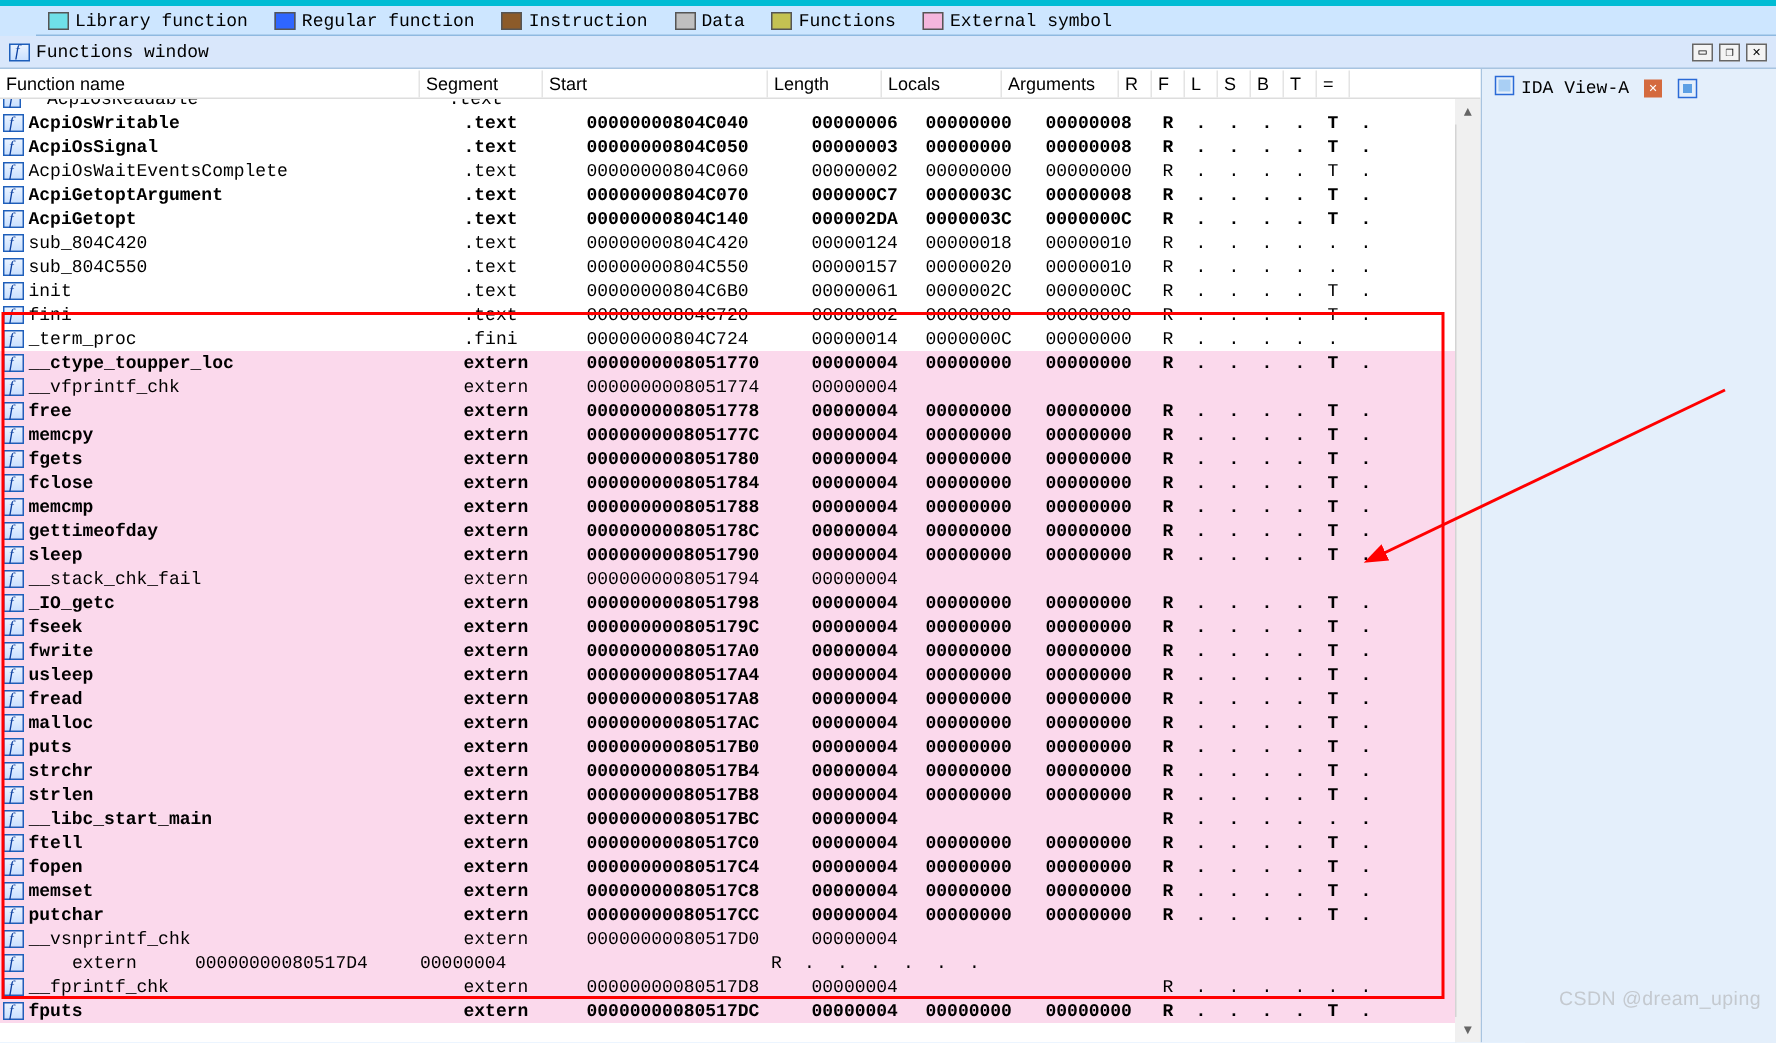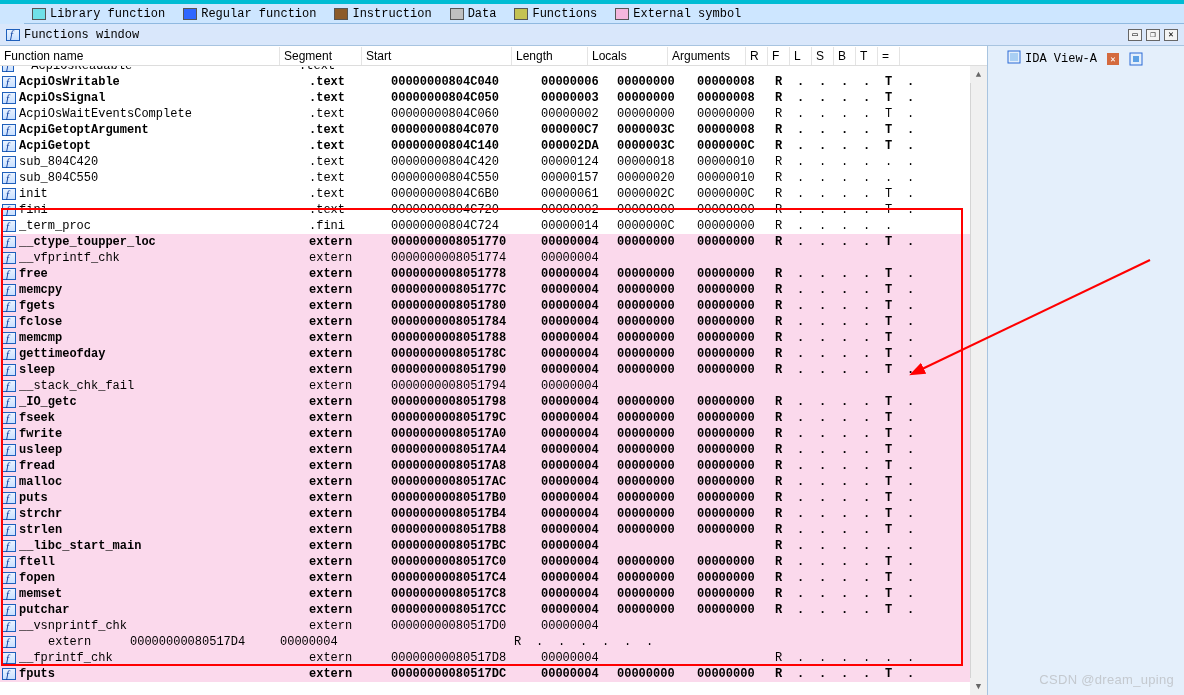--- a/index.html
+++ b/index.html
@@ -41,21 +41,21 @@
     border-bottom: 1px solid #a8c4e0;
     height: 22px;
   }
   .funcwin-title .spacer { flex: 1; }
   .win-btn { width:14px; height:12px; border:1px solid #666; background:#f4f4f4; display:flex; justify-content:center; align-items:center; font-size:9px; cursor:pointer;}
   .main-area { display:flex; height: calc(695px - 4px - 20px - 22px); }
   .functions-pane { width: 988px; background:#fff; border-right:1px solid #a8c4e0; position:relative; }
   .right-pane { flex:1; background:#e4effb; position:relative; }
   .right-tab {
     display: flex; gap:4px; align-items:center;
-    padding: 4px 19px; font-family:"SimSun","Courier New",monospace;
+    padding: 4px 8px; font-family:"SimSun","Courier New",monospace;
   }
   .columns-header {
     display:flex;
     font-family: Tahoma, sans-serif;
     font-size: 12px;
     background:#fff;
     border-bottom:1px solid #ddd;
     height:20px;
     align-items:center;
     position:relative;
@@ -77,21 +77,21 @@
   .cn-name{ width:261px;}
   .cn-seg{ width:82px;margin-left:29px;}
   .cn-start{ width:150px;}
   .cn-len{ width:76px;}
   .cn-loc{ width:80px;}
   .cn-arg{ width:78px;}
   .cn-flag{ width:22px;}
   .bold { font-weight:bold; }
   .redbox { position:absolute; border:2px solid #f00; left:1px; top:162px; width:962px; height:458px; pointer-events:none; z-index:10;}
   .arrow-svg { position:absolute; top:250px; left:900px; width:260px; height:140px; z-index:11; pointer-events:none;}
-  .watermark { position:absolute; bottom:8px; right:10px; color:#c4c9cf; font-family:Tahoma,sans-serif; font-size:13px; z-index:12; letter-spacing:0.3px;}
+  .watermark { position:absolute; bottom:22px; right:10px; color:#c4c9cf; font-family:Tahoma,sans-serif; font-size:13px; z-index:12; letter-spacing:0.3px;}
   .scrollbar { position:absolute; right:0; top:0; width:17px; height:100%; background:#f0f0f0; border-left:1px solid #d4d4d4;}
   .scroll-up,.scroll-down{ position:absolute; right:0; width:17px; height:17px; background:#f0f0f0; display:flex; justify-content:center; align-items:center; font-size:9px; color:#666; cursor:pointer;}
   .scroll-up{top:0;} .scroll-down{bottom:0;}
 </style>
 </head>
 <body>
 
 <div class="topbar"></div>
 
 <div class="legend" id="legend">

